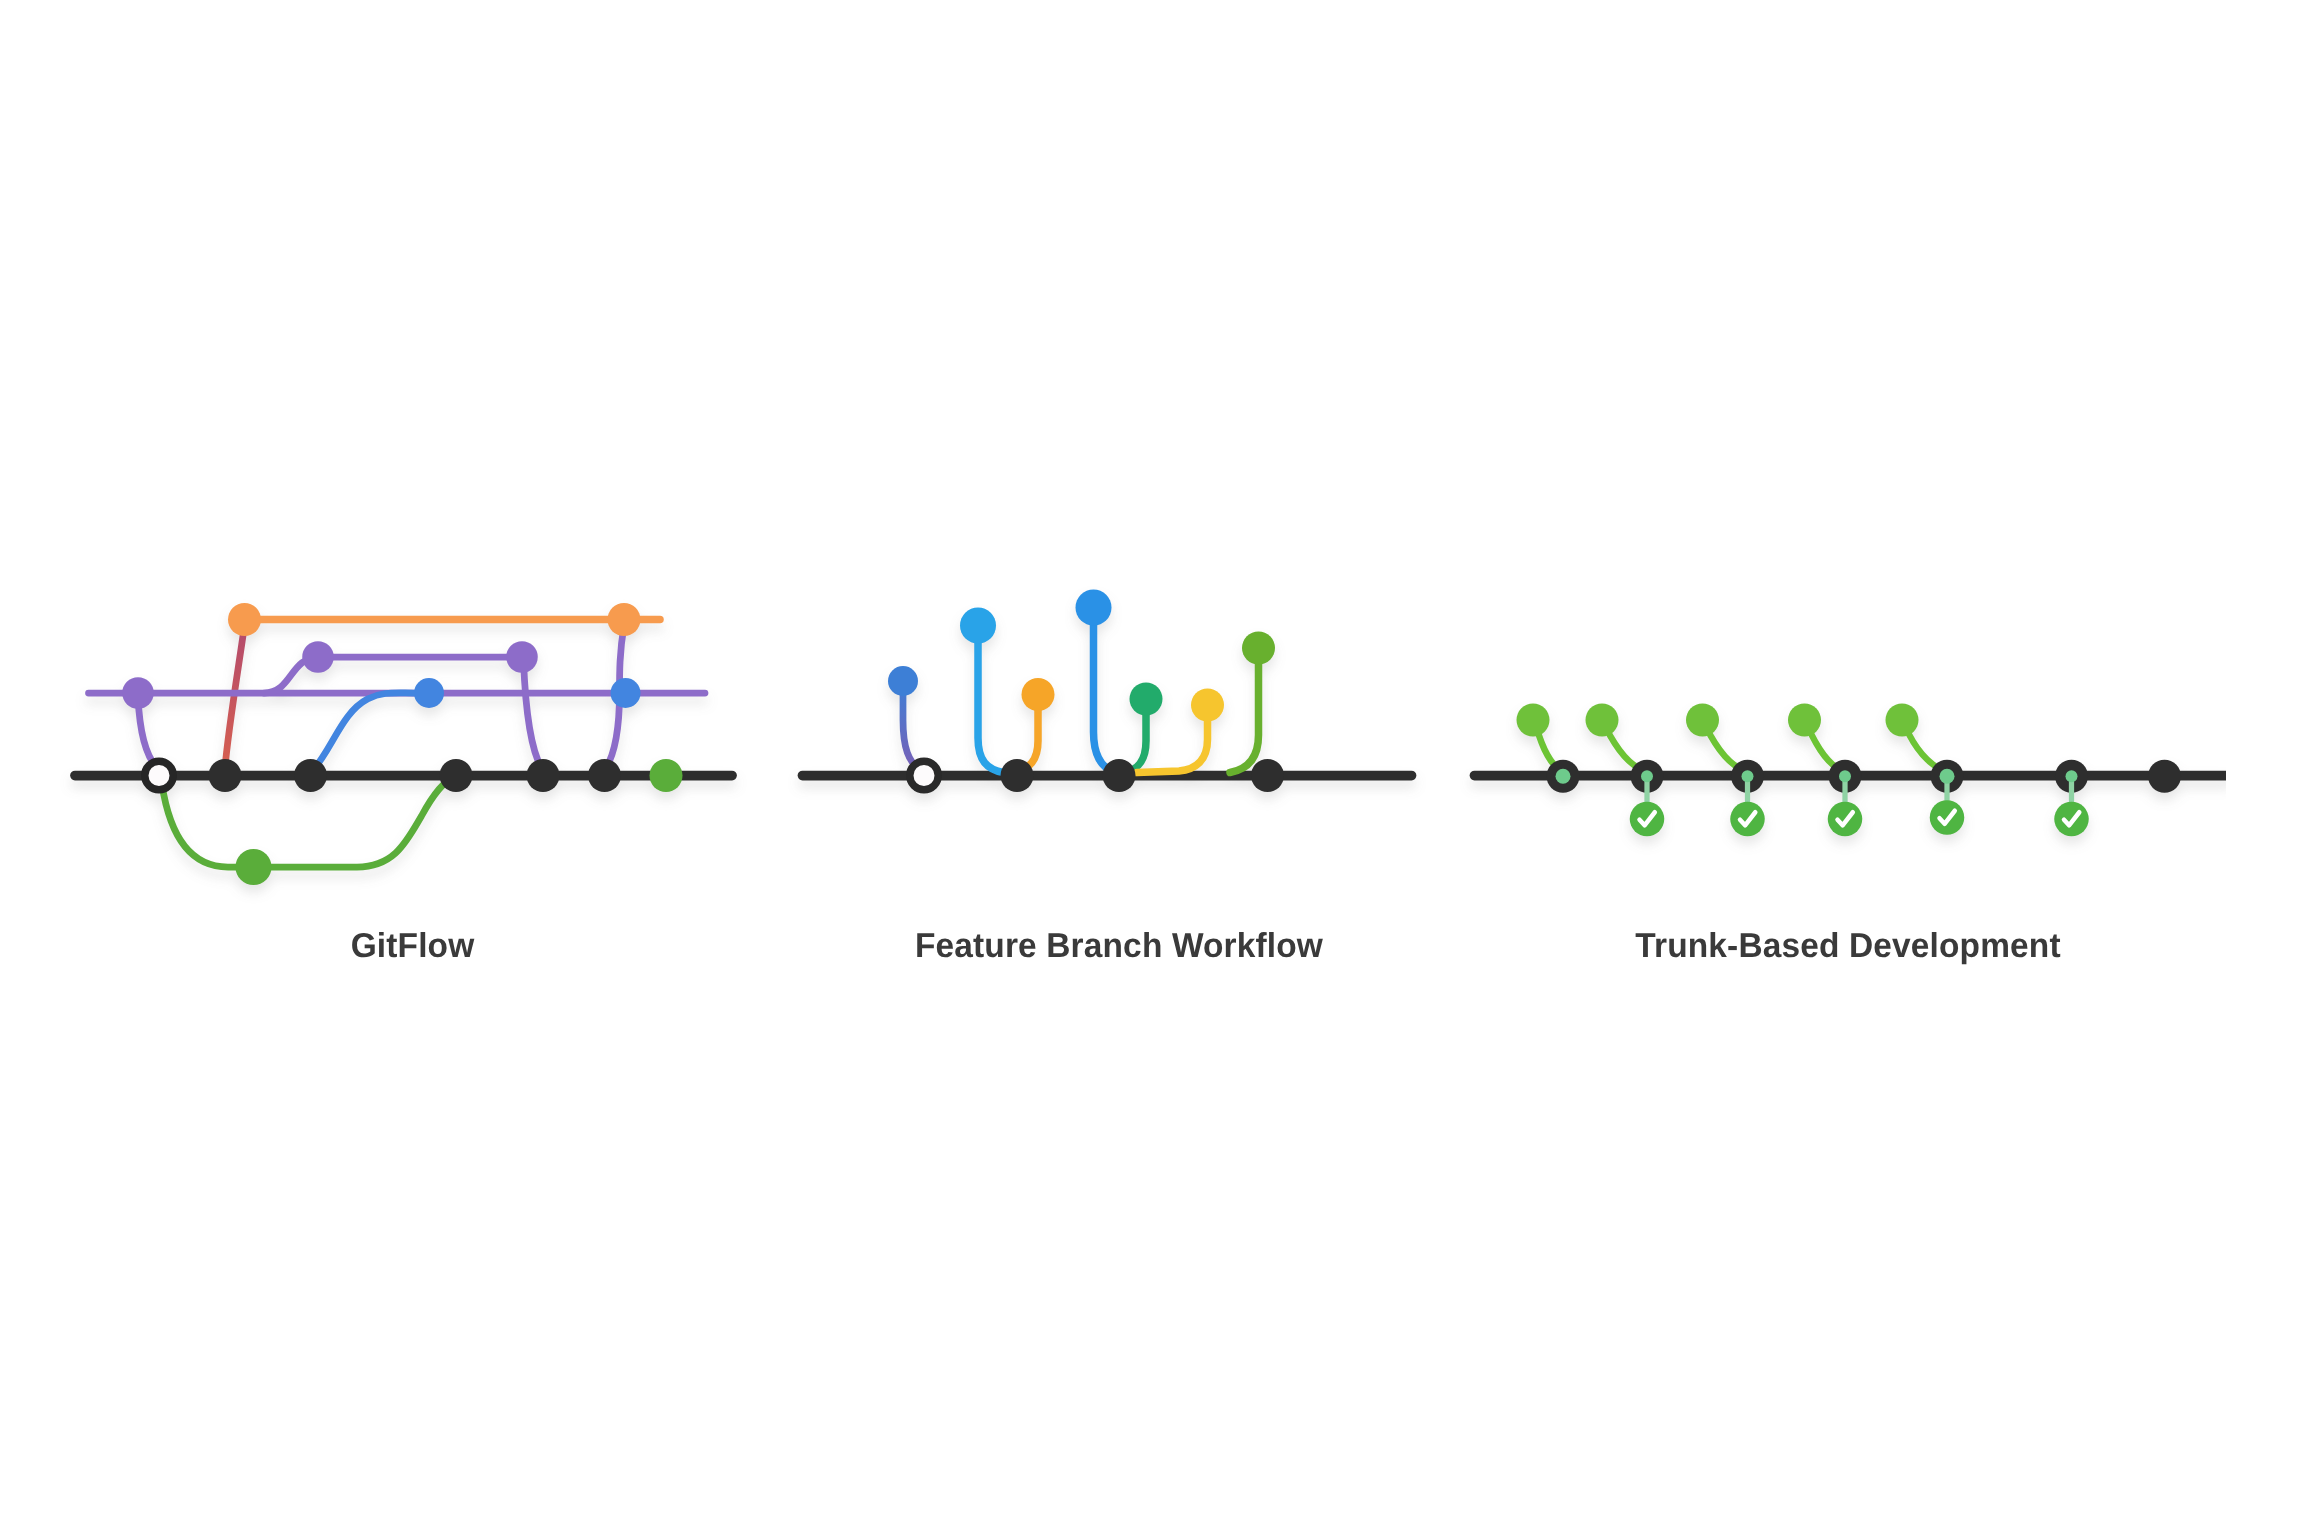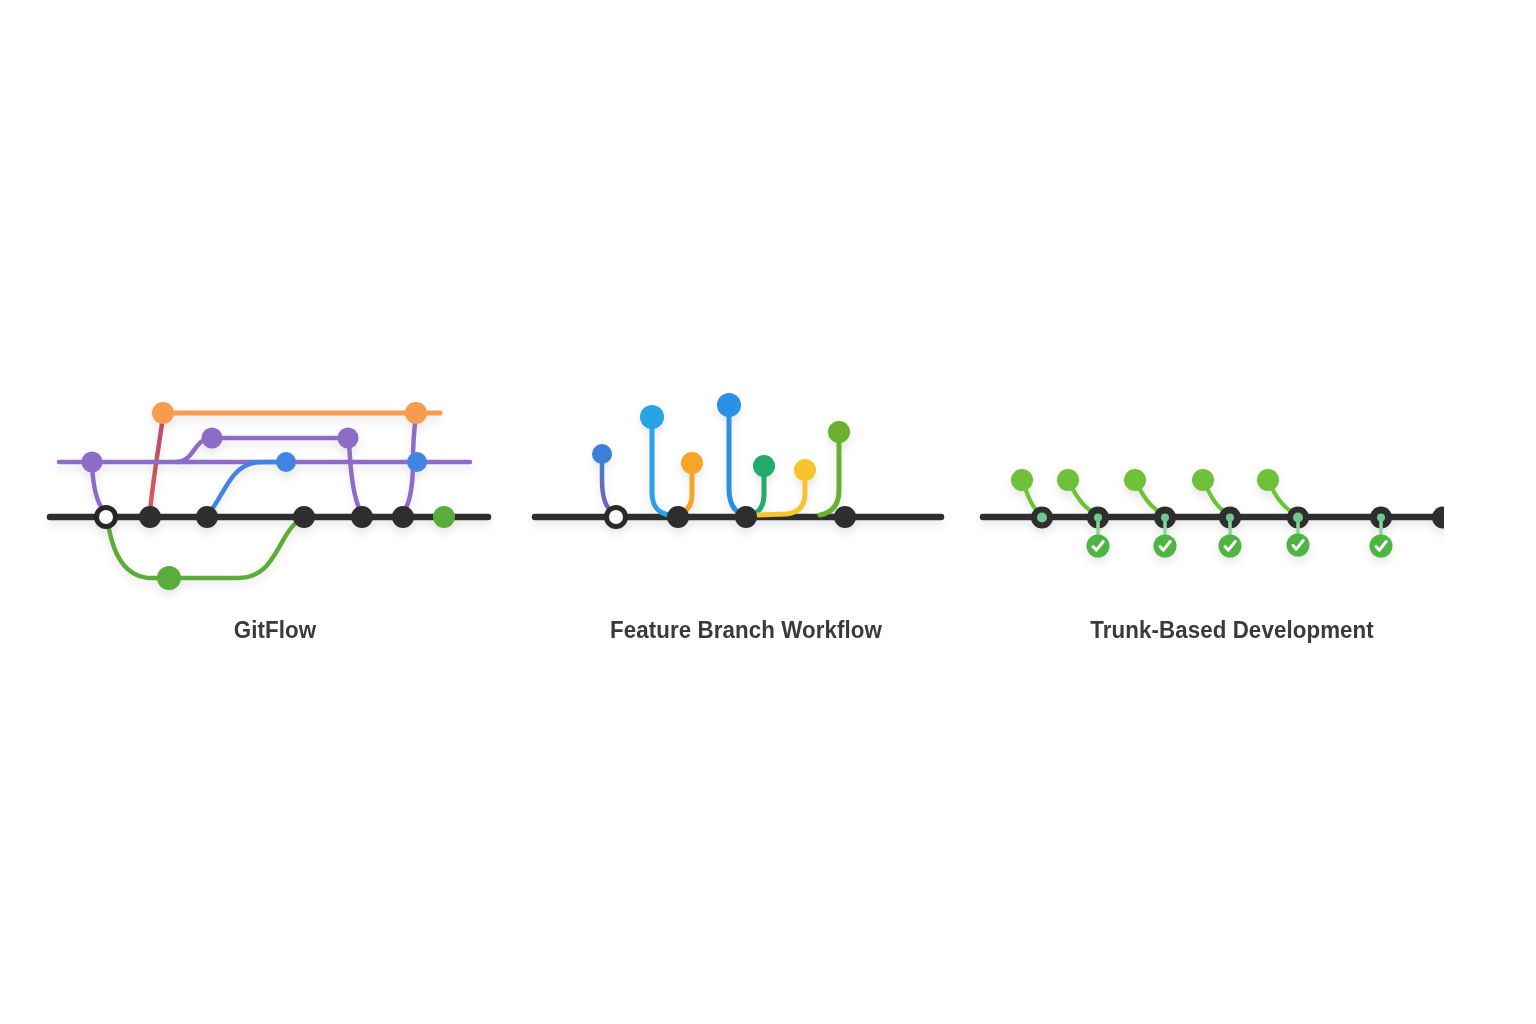--- a/index.html
+++ b/index.html
@@ -1,19 +1,20 @@
 <!DOCTYPE html>
 <html><head>
 <meta charset="utf-8">
 <style>
   html,body { margin:0; padding:0; }
   body { background:#ffffff; font-family:"Liberation Sans", sans-serif; }
   .stage {
     position:relative; width:1444px; height:1024px; background:#ffffff;
     overflow:hidden;
+    padding-left:40px;
   }
   svg.canvas {
     position:absolute; left:0; top:0;
     filter: drop-shadow(0 5px 4px rgba(60,60,60,0.13));
   }
   .diagram-label {
     position:absolute; top:617px;
     transform: translateX(-50%) scaleX(0.97);
     font-size:23px; font-weight:600; color:#3a3a3a;
     white-space:nowrap; letter-spacing:0.1px;

